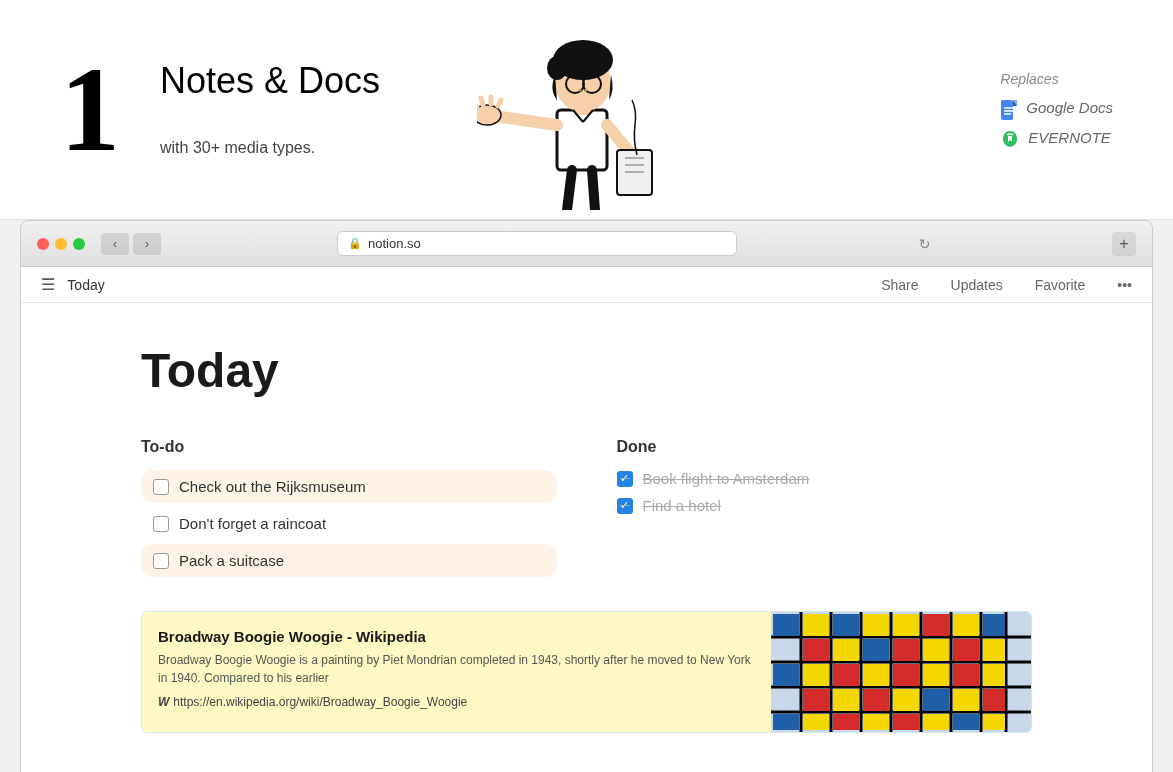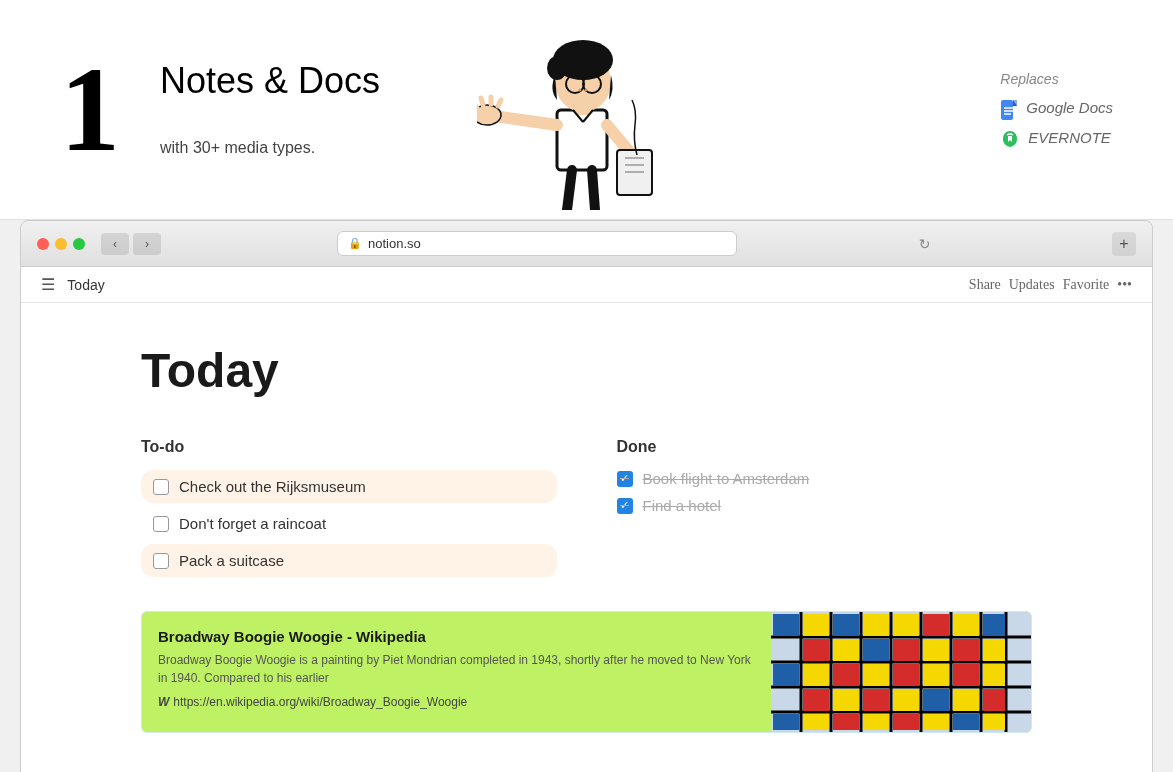--- a/index.html
+++ b/index.html
@@ -204,24 +204,23 @@
     .page-title-nav {
       font-size: 14px;
       color: #333;
       font-weight: 500;
     }
 
     .topbar-actions {
       margin-left: auto;
       display: flex;
       align-items: center;
-      gap: 8px;
+      gap: 32px;
       font-size: 14px;
       color: #666;
-      font-family: Liberation Serif, serif;
     }
 
     .topbar-action {
       cursor: pointer;
     }
 
     .notion-content {
       padding: 40px 120px;
     }
 
@@ -291,21 +290,21 @@
       align-items: center;
       gap: 10px;
       margin-bottom: 10px;
       font-size: 15px;
       color: #aaa;
       text-decoration: line-through;
     }
 
     .wikipedia-card {
       border: 1px solid #d0e8f0;
-      background: #bef264;
+      background: #fef9c3;
       border-radius: 6px;
       display: flex;
       overflow: hidden;
       margin-top: 10px;
     }
 
     .wiki-text {
       padding: 16px;
       flex: 1;
     }

